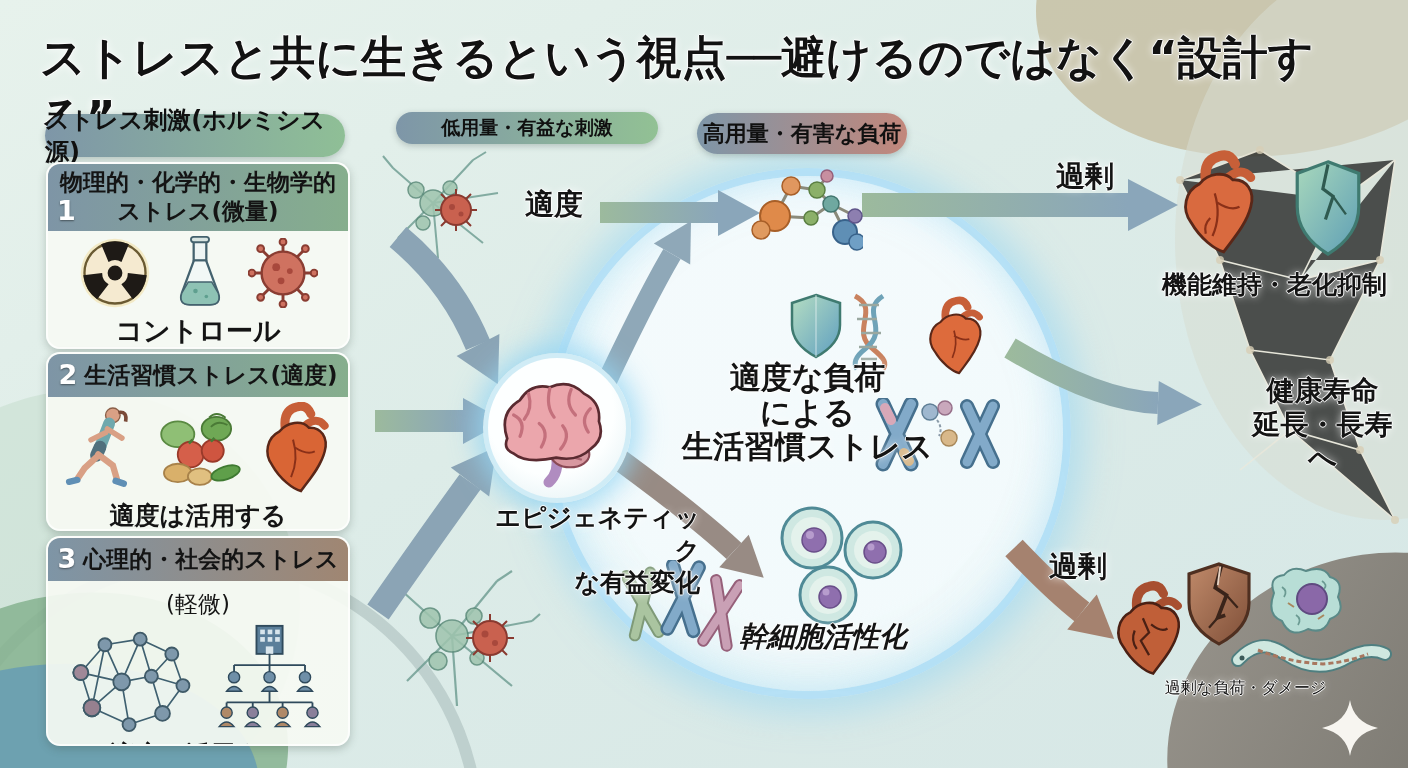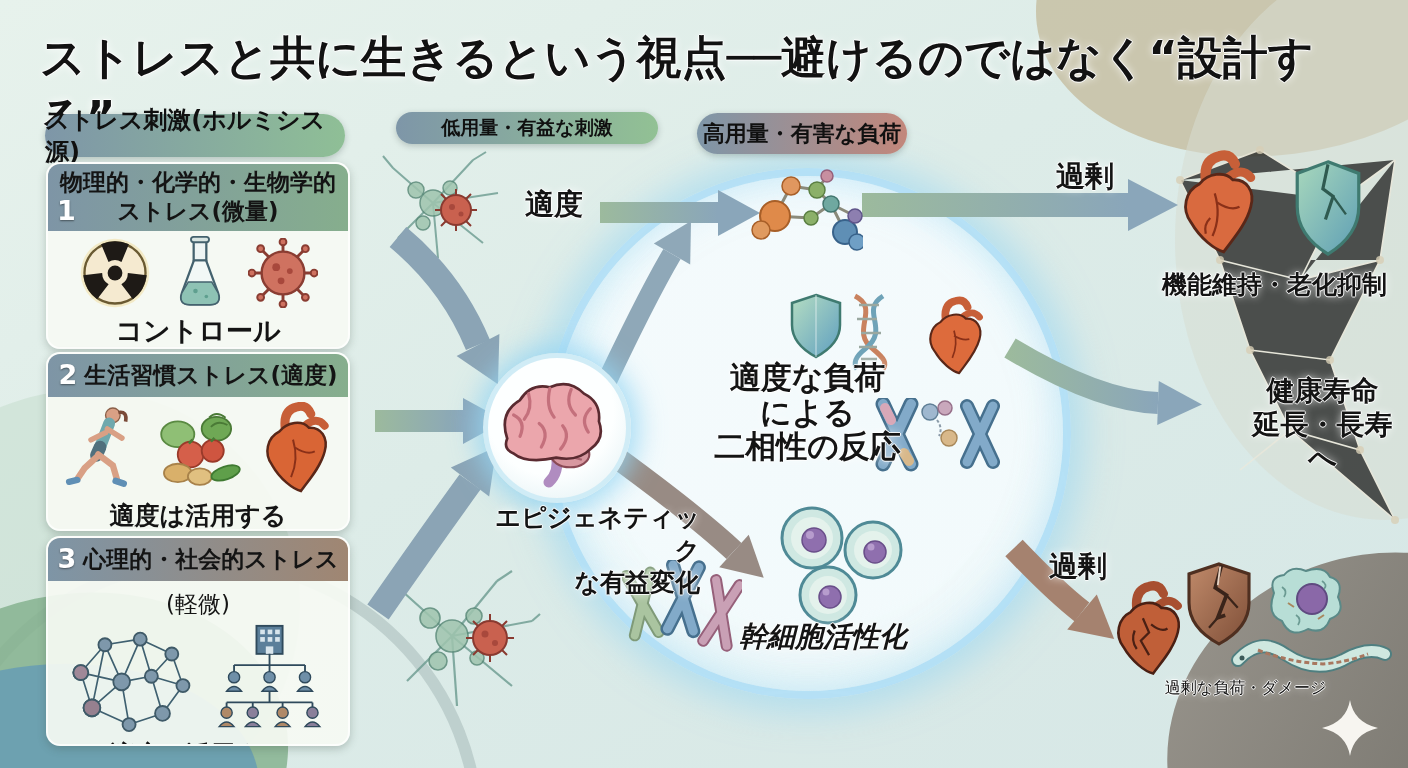--- a/index.html
+++ b/index.html
@@ -509,21 +509,21 @@
     </div>
   </div>
 
   <div class="txt halo ctr" style="left:514px;top:185px;width:80px;font-size:29px;font-weight:900;">適度</div>
   <div class="txt halo ctr" style="left:1045px;top:157px;width:80px;font-size:29px;font-weight:900;">過剰</div>
   <div class="txt halo ctr" style="left:1038px;top:547px;width:80px;font-size:29px;font-weight:900;">過剰</div>
 
   <div class="txt halo ctr" style="left:655px;top:360px;width:305px;font-size:31px;font-weight:900;line-height:1.12;">
     <span>適度な負荷</span><br>
     <span>による</span><br>
-    <span>二相性の反応</span>
+    <span>生活習慣ストレス</span>
   </div>
 
   <div class="txt halo" style="left:488px;top:502px;width:212px;font-size:25px;font-weight:900;text-align:right;line-height:1.3;">
     <span>エピジェネティック</span><br>
     <span>な有益変化</span>
   </div>
 
   <div class="txt halo ctr" style="left:733px;top:618px;width:180px;font-size:28px;font-weight:900;font-style:italic;">幹細胞活性化</div>
 
   <div class="txt halo ctr" style="left:1152px;top:268px;width:245px;font-size:25px;font-weight:900;">機能維持・老化抑制</div>

